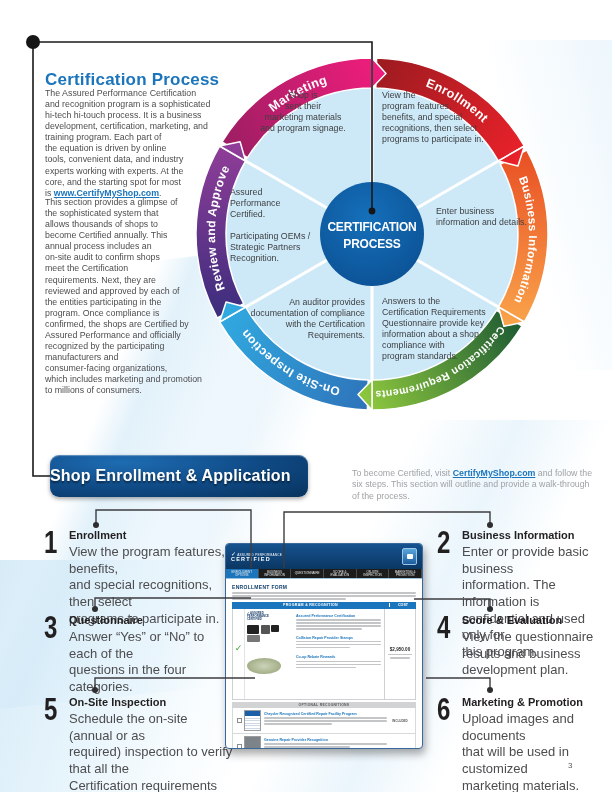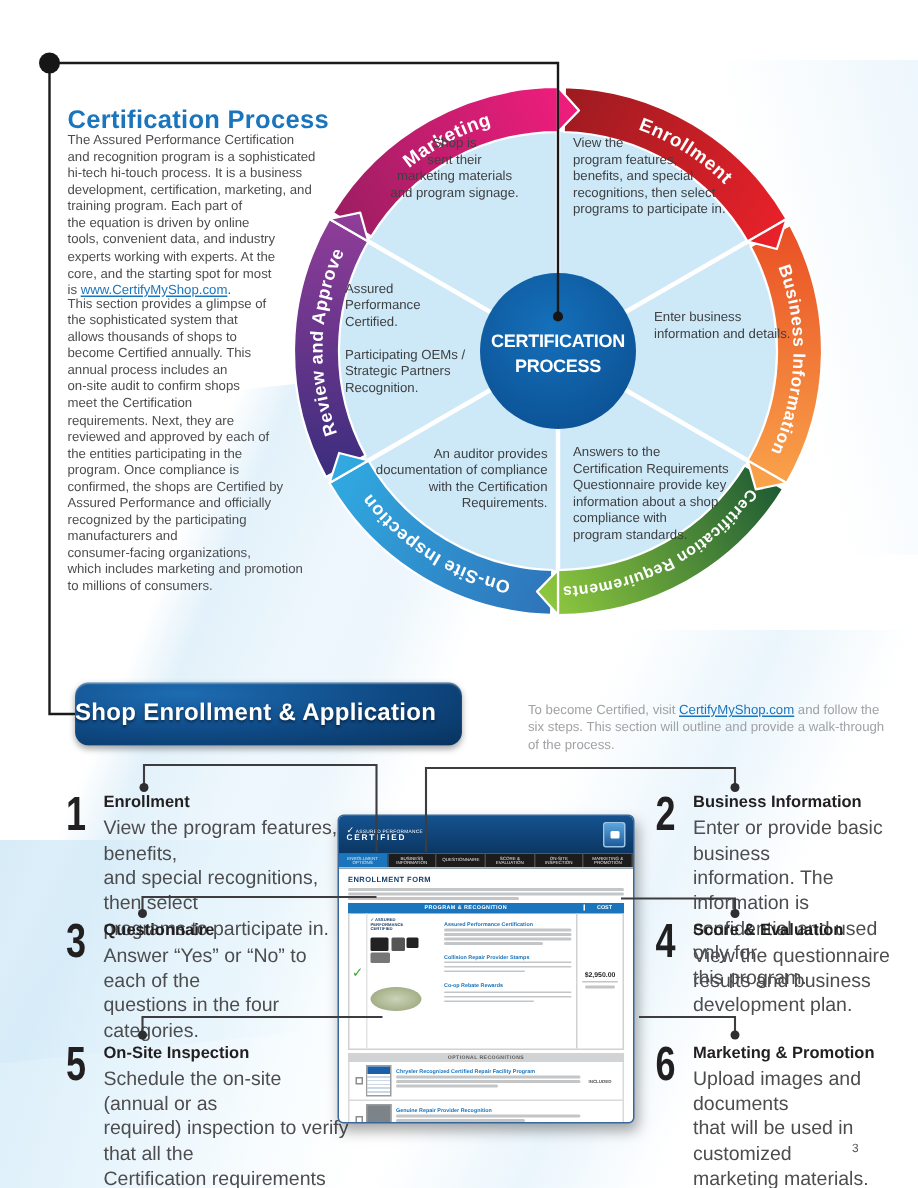--- a/index.html
+++ b/index.html
@@ -14,21 +14,21 @@
        background:linear-gradient(108deg,rgba(189,223,243,.6) 0%,rgba(226,242,251,.85) 30%,rgba(240,249,253,.5) 55%,transparent 72%);}
   .sw3{right:-60px;top:420px;width:420px;height:380px;
        background:linear-gradient(295deg,transparent 40%,rgba(214,236,249,.5) 55%,transparent 72%);}
   .sw4{right:0;top:40px;width:140px;height:330px;
        background:linear-gradient(255deg,rgba(219,238,250,.5) 0%,transparent 60%);}
   
   .title{left:45px;top:56px;font-size:17px;font-weight:bold;color:#1b75bc;letter-spacing:.2px;margin-top:14px;}
   .para{font-size:8.8px;line-height:1.26;color:#4d4d4f;white-space:pre-line;}
   .p1{left:45px;top:88px;width:205px;}
   .p2{left:45px;top:197px;width:215px;}
-  a.doclink{color:#1b75bc;text-decoration:underline;cursor:pointer;}
+  a.doclink{color:#1b75bc;text-decoration:underline;cursor:pointer;font-weight:bold;}
   
   svg{position:absolute;left:0;top:0;}
   svg text{font-family:"Liberation Sans",sans-serif;}
   .ringlabel{fill:#fff;font-weight:bold;letter-spacing:.4px;}
   .sector-text{font-size:8.8px;line-height:1.25;color:#3f4042;white-space:pre-line;}
   .center-text{fill:#fff;font-weight:bold;letter-spacing:-.2px;}
   
   .banner{left:50px;top:455px;width:258px;height:42px;border-radius:9px;
           background:radial-gradient(ellipse at 28% 18%,#1e6cb2 0%,#0f4a85 52%,#08335e 100%);
           box-shadow:0 2px 4px rgba(0,0,0,.35), inset 0 1px 1px rgba(255,255,255,.35);

